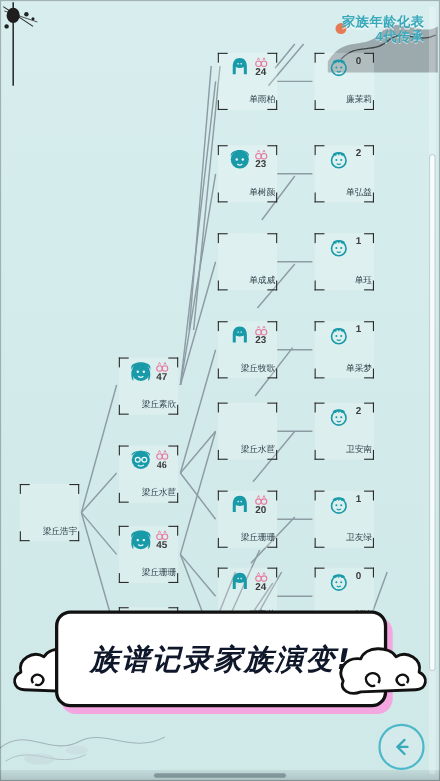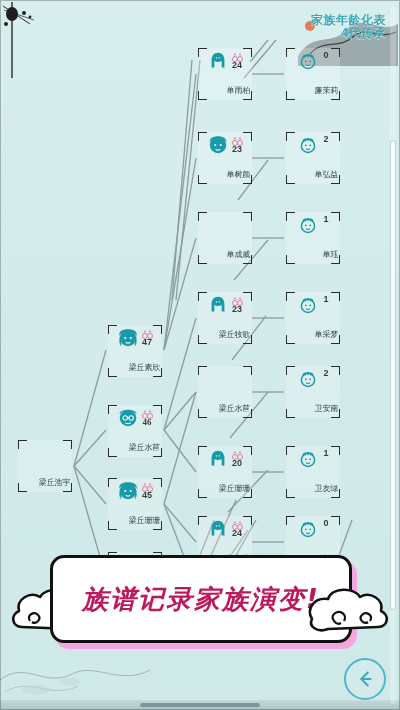--- a/index.html
+++ b/index.html
@@ -69,21 +69,21 @@
   .cloud{ position:absolute; width:90px; height:56px; }
   .cloud.left{ left:0; top:36px; }
   .cloud.right{ right:0; top:36px; }
   .banner{
     position:absolute; left:40px; right:38px; top:10px; height:88px;
     background:#ffffff; border:3px solid #111; border-radius:14px;
     box-shadow:5px 6px 0 #f3a6e0;
     display:flex; align-items:center; justify-content:center;
   }
   .banner .btxt{
-    font-size:26px; font-weight:bold; color:#be185d;
+    font-size:26px; font-weight:bold; color:#0f172a;
     font-style:italic; letter-spacing:2px; white-space:nowrap;
     font-family:"DejaVu Sans","Liberation Sans",sans-serif;
   }
 
   
   .back-btn{
     position:absolute; right:14px; bottom:10px; width:42px; height:42px;
     border:2px solid #4cb8c9; border-radius:50%;
     display:flex; align-items:center; justify-content:center;
     background:rgba(255,255,255,.12); z-index:9;

